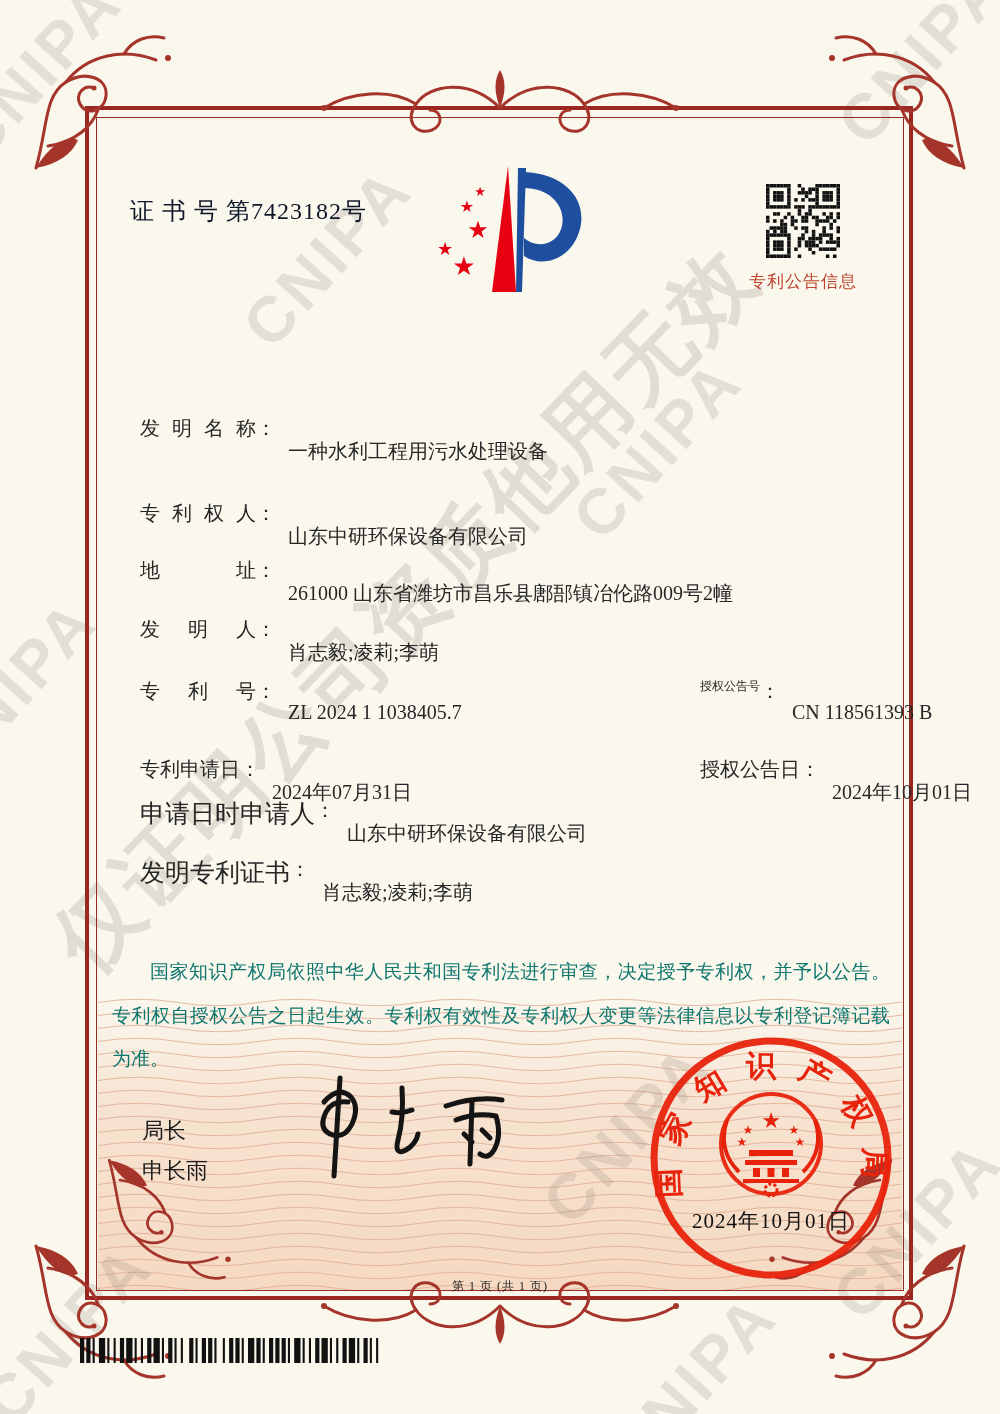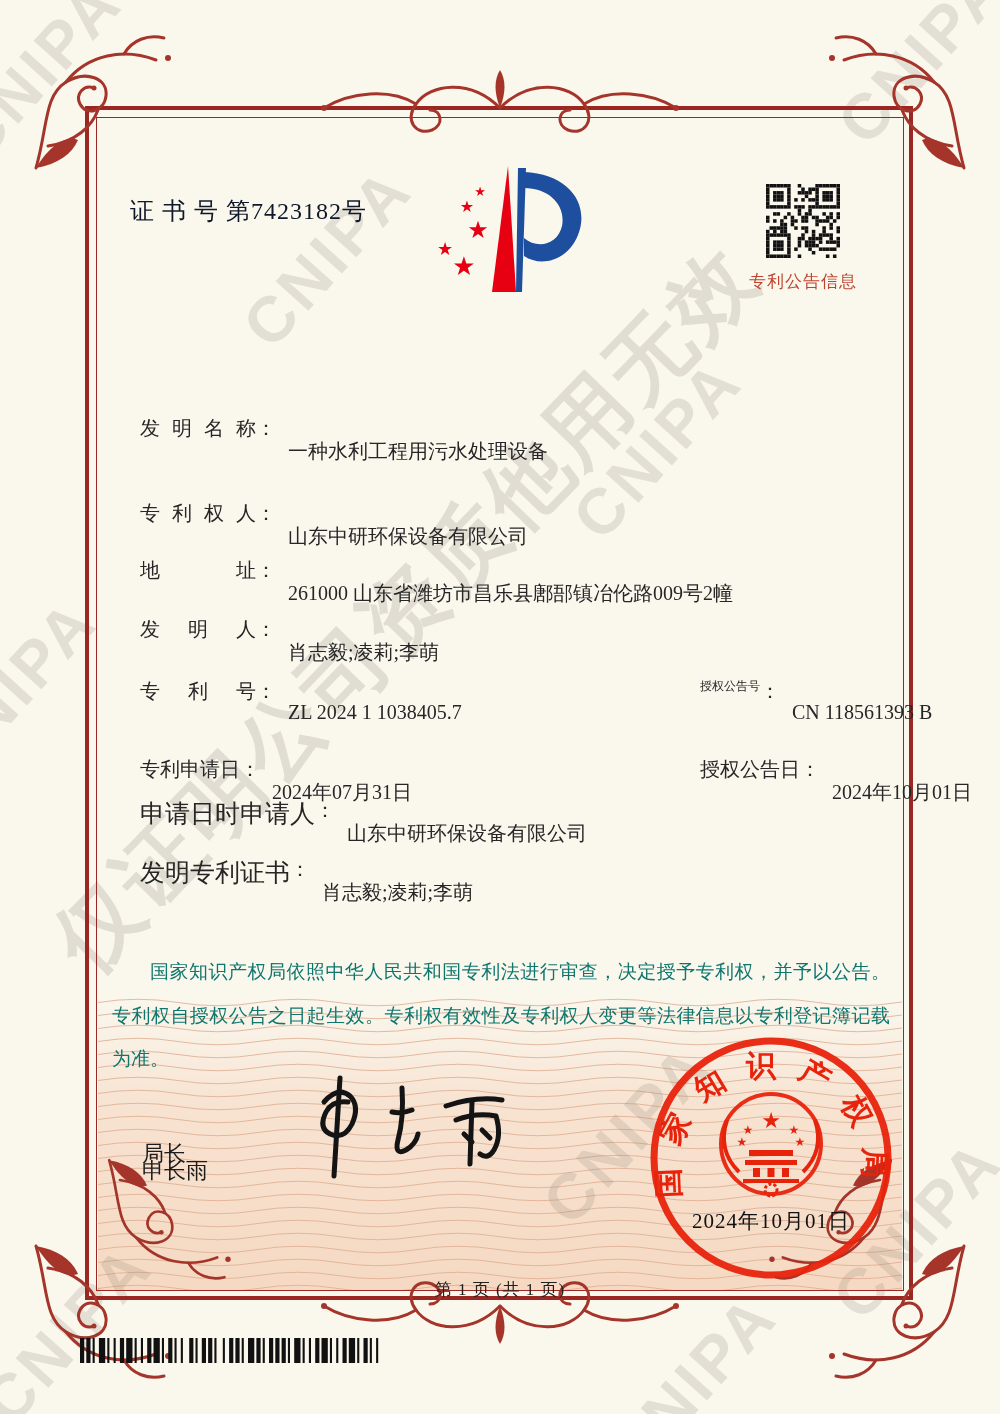--- a/index.html
+++ b/index.html
@@ -34,26 +34,26 @@
   .title{position:absolute; left:50%; transform:translateX(-50%); top:294px;
     font-size:47px; font-weight:bold; letter-spacing:14px; color:#1c1c1c; white-space:nowrap;}
   .row{position:absolute; left:140px; width:780px; font-size:20px; color:#262626; white-space:nowrap;}
   .jlabel{display:inline-block; width:116px; text-align:justify; text-align-last:justify; vertical-align:top;}
   .plabel{display:inline-block; vertical-align:top; font-size:25px;}
   .colon{display:inline-block; vertical-align:top;}
   .val{display:inline-block; margin-left:12px; vertical-align:top;margin-top:23px;}
   .rcol{position:absolute; left:560px; top:0; white-space:nowrap;}
   .statement{position:absolute; left:112px; top:950px; width:778px; font-size:19px;
     line-height:2.3; text-align:justify; text-indent:2em; color:#0f766e;}
-  .sig-title{position:absolute; left:142px; top:1116px; font-size:22px; color:#1c1c1c;margin-top:23px;}
+  .sig-title{position:absolute; left:142px; top:1116px; font-size:22px; color:#1c1c1c;}
   .sig-name{position:absolute; left:142px; top:1156px; font-size:22px; color:#1c1c1c;}
   .sig-hand{position:absolute; left:296px; top:1072px;}
   .seal{position:absolute; left:645px; top:1032px;}
   .footer{position:absolute; left:50%; transform:translateX(-50%); top:1278px;
-    font-size:17px; color:#1f1f1f; letter-spacing:1px;}
+    font-size:12px; color:#1f1f1f; letter-spacing:1px;}
   .barcode{position:absolute; left:80px; top:1338px;}
 </style>
 </head>
 <body>
 
 <div class="page">
 
   <svg class="waves" width="804" height="294" viewBox="0 0 804 294">
     <defs>
       <pattern id="wv" width="160" height="13" patternUnits="userSpaceOnUse">

